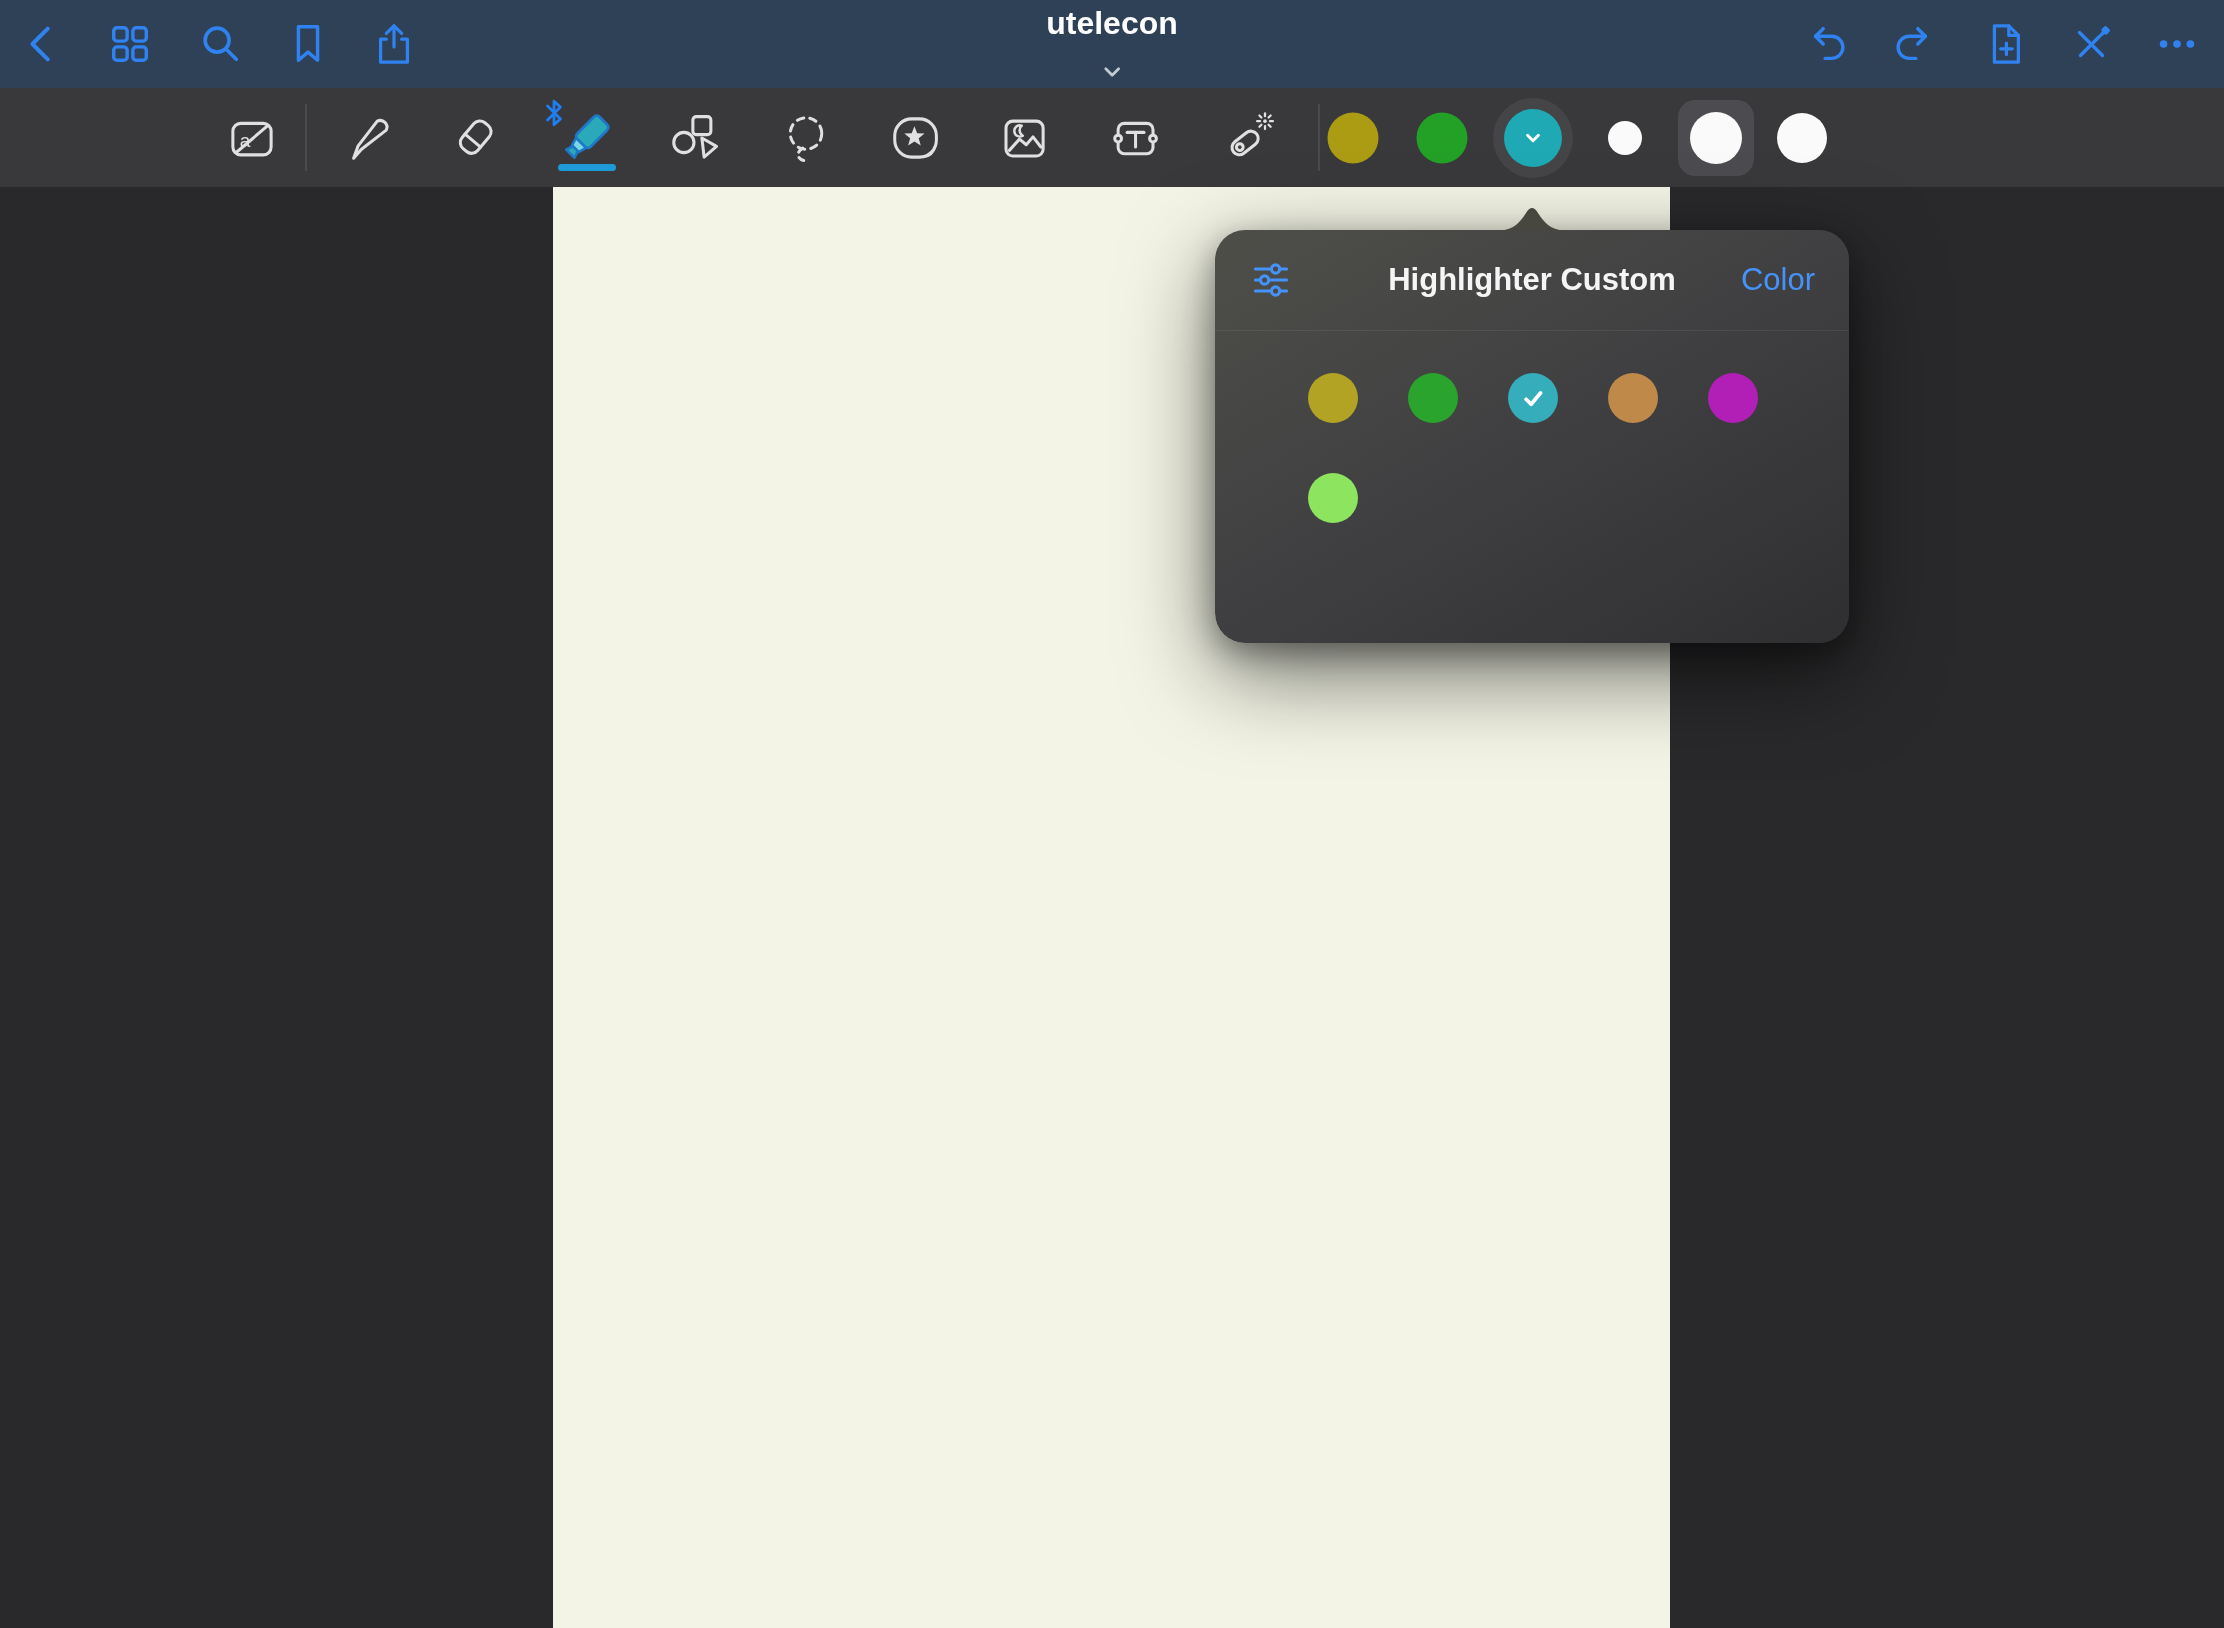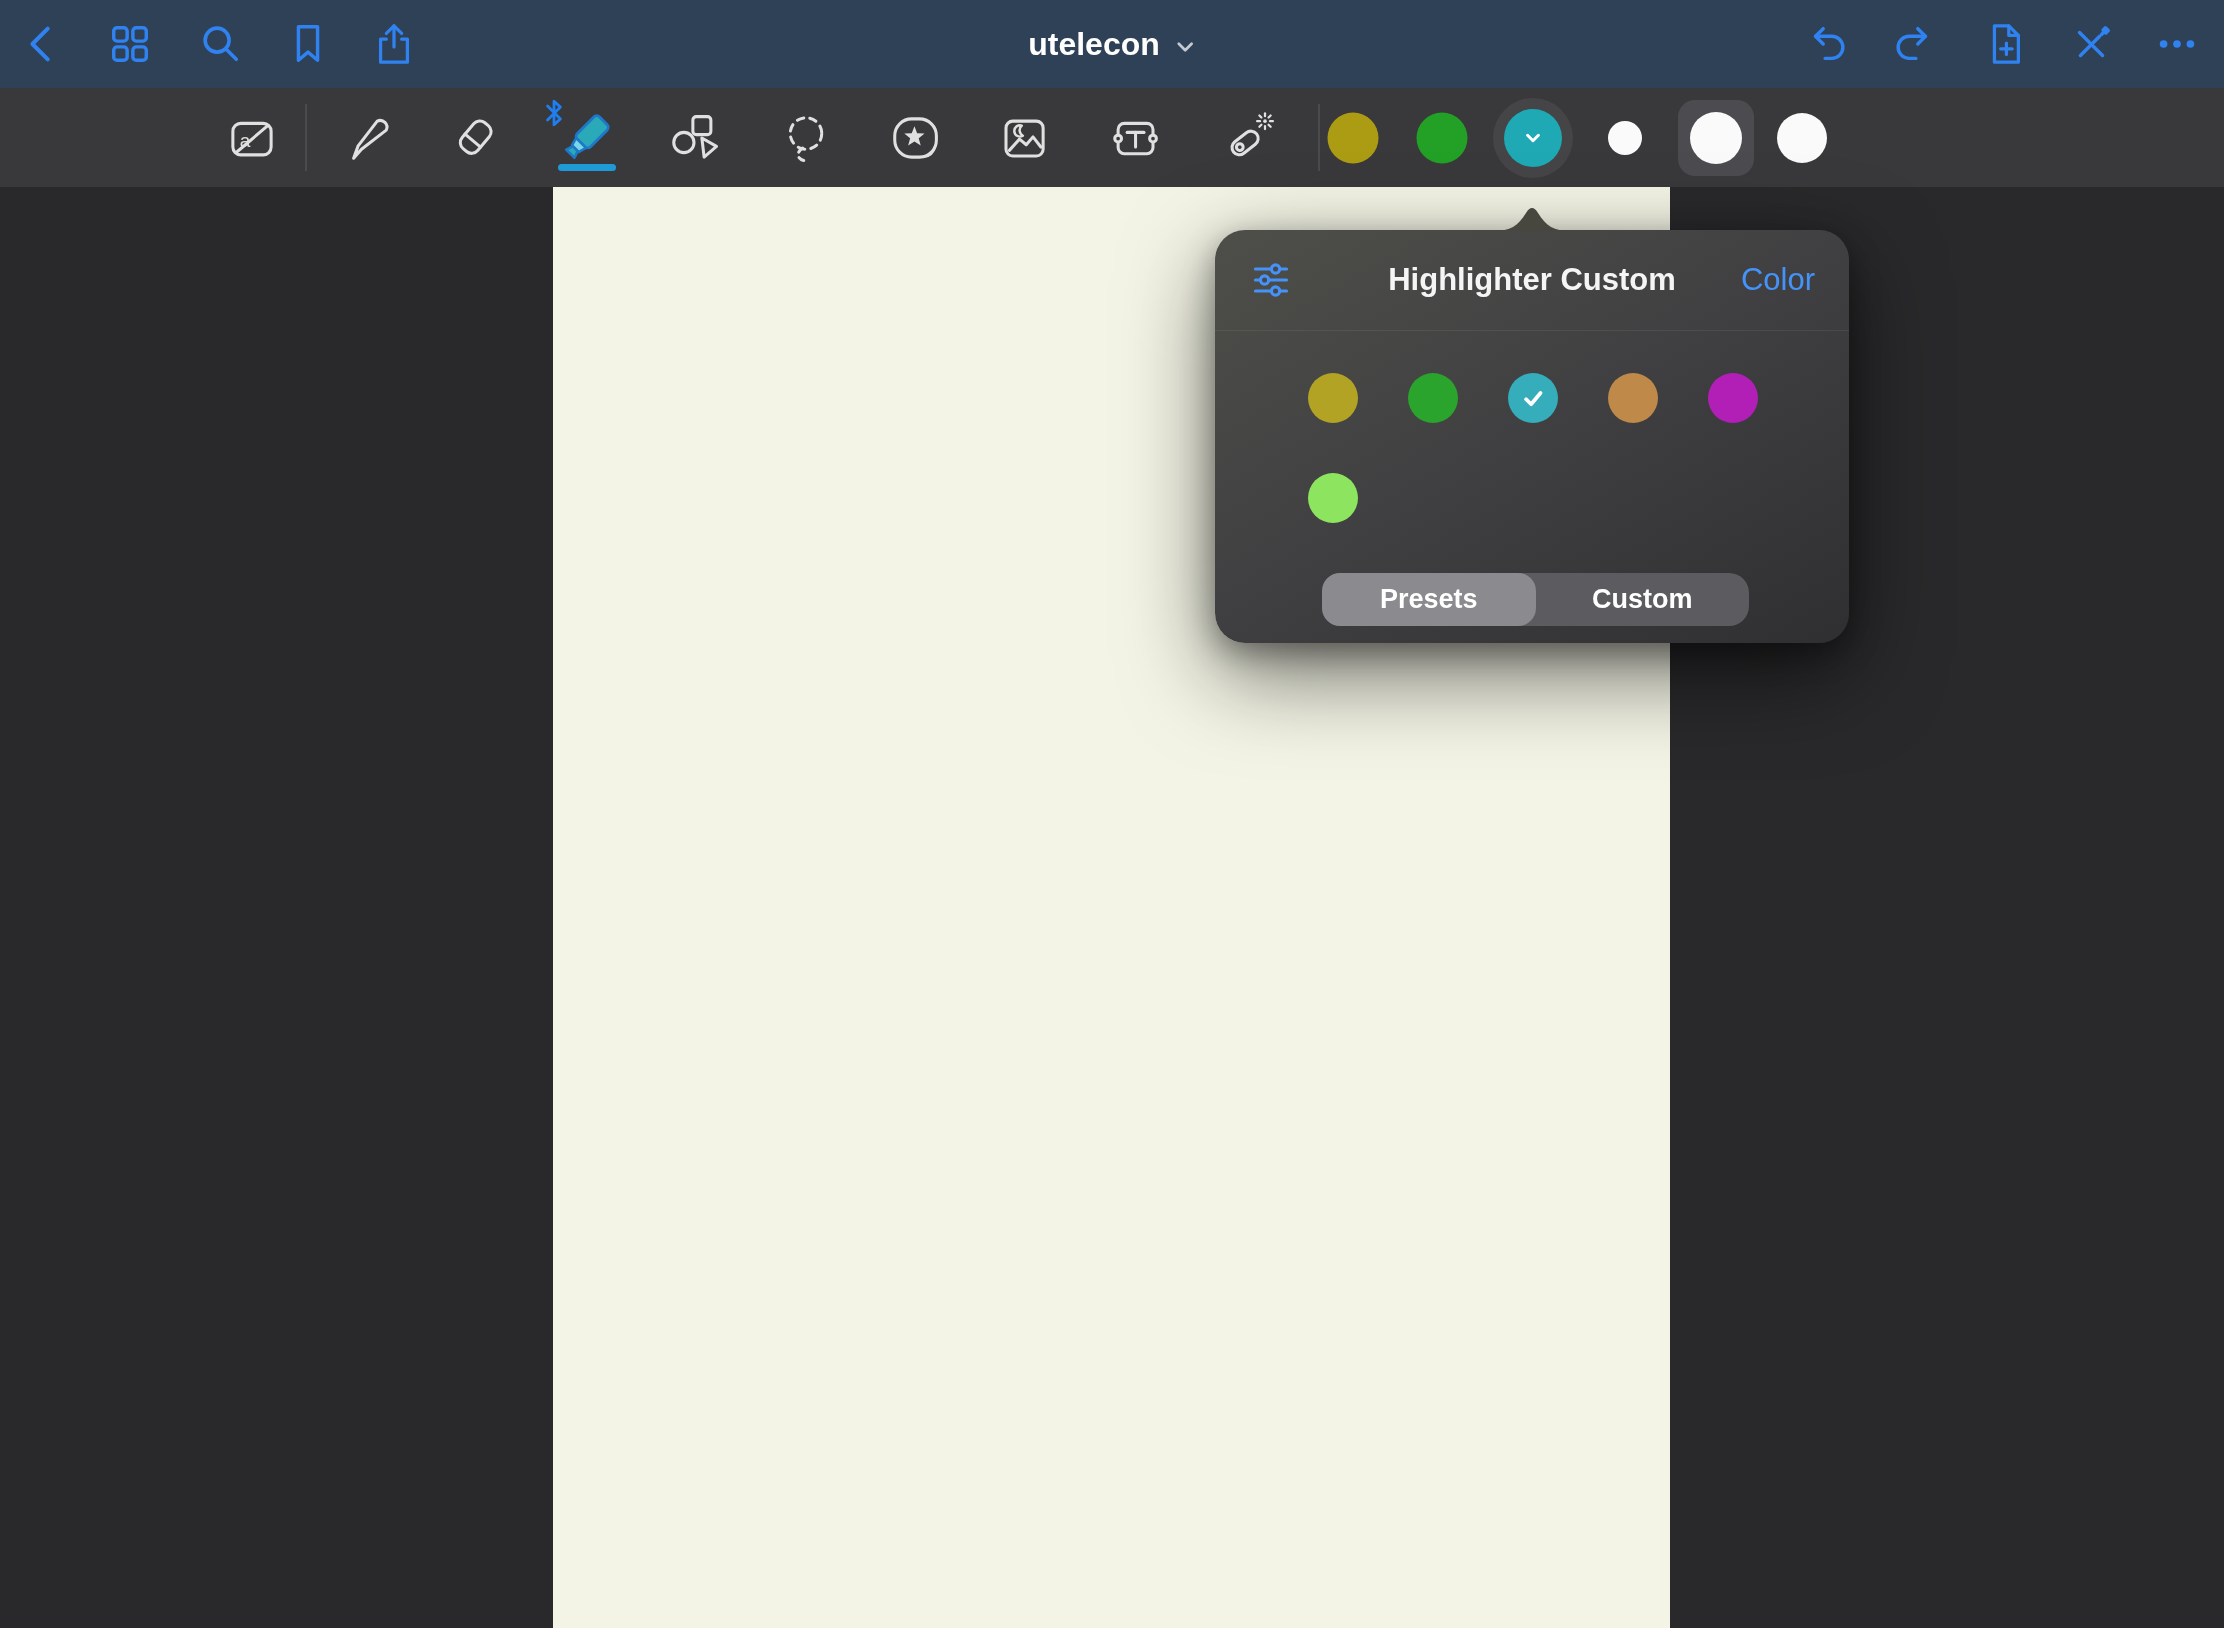--- a/index.html
+++ b/index.html
@@ -7,21 +7,21 @@
     width:2224px;height:1628px;position:relative;overflow:hidden;
     background:#29292b;
     font-family:"Liberation Sans", sans-serif;
     -webkit-font-smoothing:antialiased;
   }
   svg{display:block}
   
   .topbar{position:absolute;left:0;top:0;width:2224px;height:88px;background:#2e4156;}
   .tb-ic{position:absolute;top:44px;transform:translate(-50%,-50%);color:#2f82ef;cursor:pointer;}
   .title-wrap{position:absolute;left:50%;top:44px;transform:translate(-50%,-50%);
-    display:flex;align-items:center;gap:14px;color:#ffffff;font-size:32px;font-weight:700;cursor:pointer;}
+    display:flex;align-items:center;gap:14px;color:#ffffff;font-size:32px;font-weight:700;cursor:pointer;flex-direction:column;}
   .title-wrap .chev{color:#c3cad4;margin-top:6px;}
   
   .toolbar{position:absolute;left:0;top:88px;width:2224px;height:99px;background:#39393b;}
   .tool{position:absolute;top:50px;transform:translate(-50%,-50%);color:#e0e0e0;cursor:pointer;}
   .tdiv{position:absolute;top:16px;bottom:16px;width:2px;background:#4b4b4e;}
   .hl-underline{position:absolute;left:558px;top:76px;width:58px;height:7px;border-radius:4px;background:#1e9bd7;}
   .bt-glyph{position:absolute;left:541px;top:10px;color:#1f7ef0;}
   
   .slot{position:absolute;top:50px;transform:translate(-50%,-50%);border-radius:50%;cursor:pointer;}
   .slot.c{width:51px;height:51px;}
@@ -284,17 +284,13 @@
   <span class="sw" style="left: 318px; top: 168px; background: rgb(54, 173, 187);">
     <svg width="30" height="30" viewBox="0 0 48 48" fill="none" stroke="#ffffff" stroke-width="6" stroke-linecap="round" stroke-linejoin="round">
         <polyline points="13 26 21 34 36 16"></polyline>
       </svg>
   </span>
   <span class="sw" style="left: 418px; top: 168px; background: rgb(191, 138, 73);"></span>
   <span class="sw" style="left: 518px; top: 168px; background: rgb(178, 31, 182);"></span>
 
   <span class="sw" style="left: 118px; top: 268px; background: rgb(141, 228, 94);"></span>
 
-  <div class="seg">
-    <div class="seg-btn sel">Presets</div>
-    <div class="seg-btn">Custom</div>
-  </div>
 </div>
 
 </body></html>

